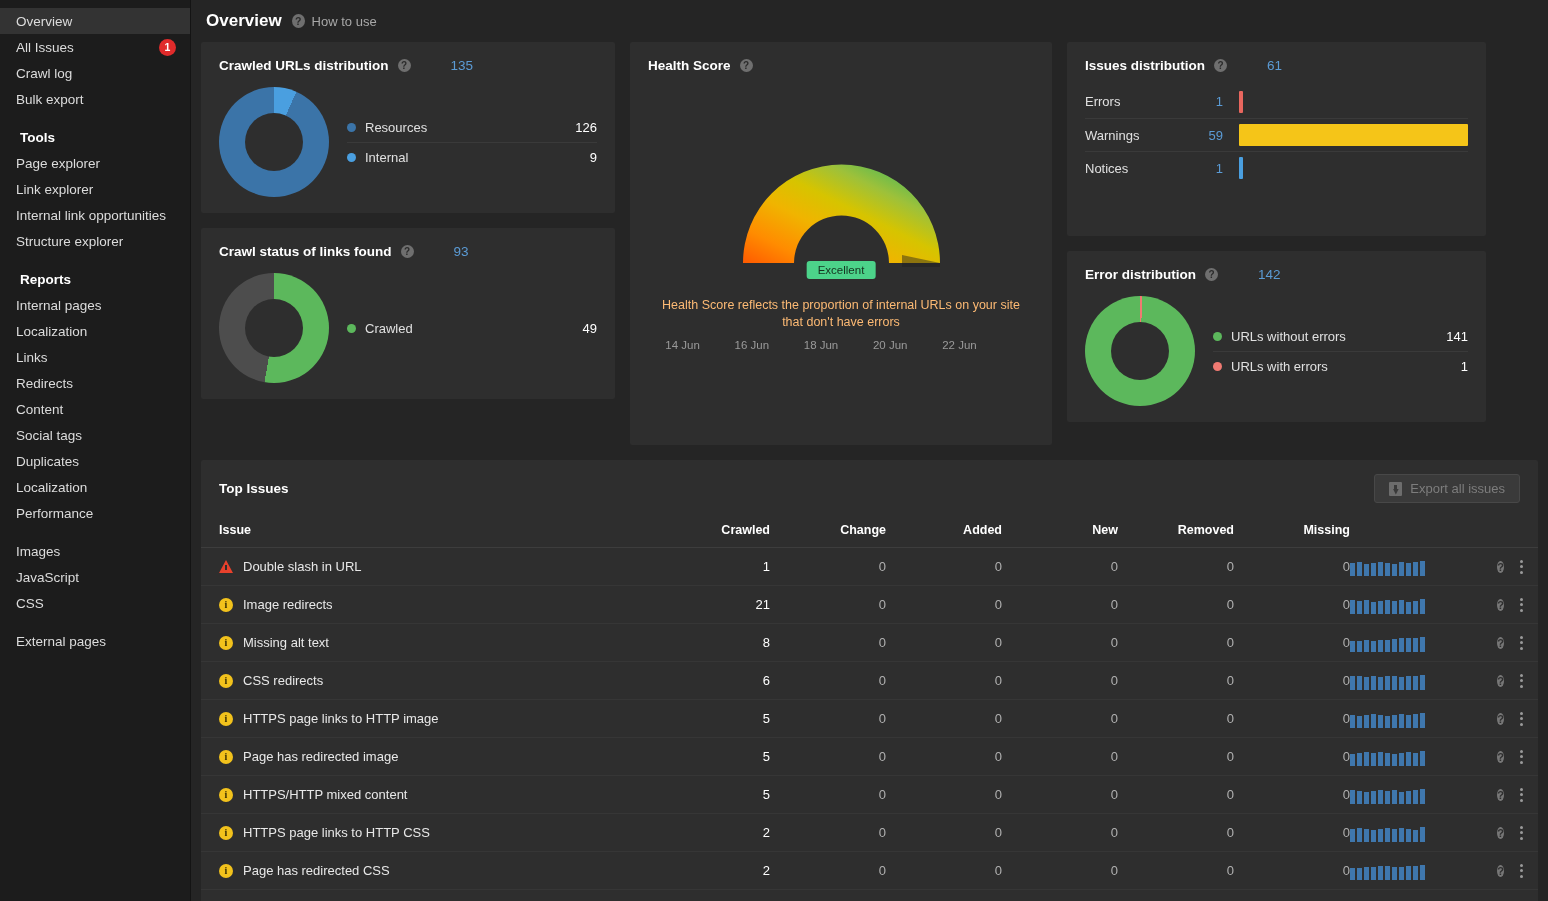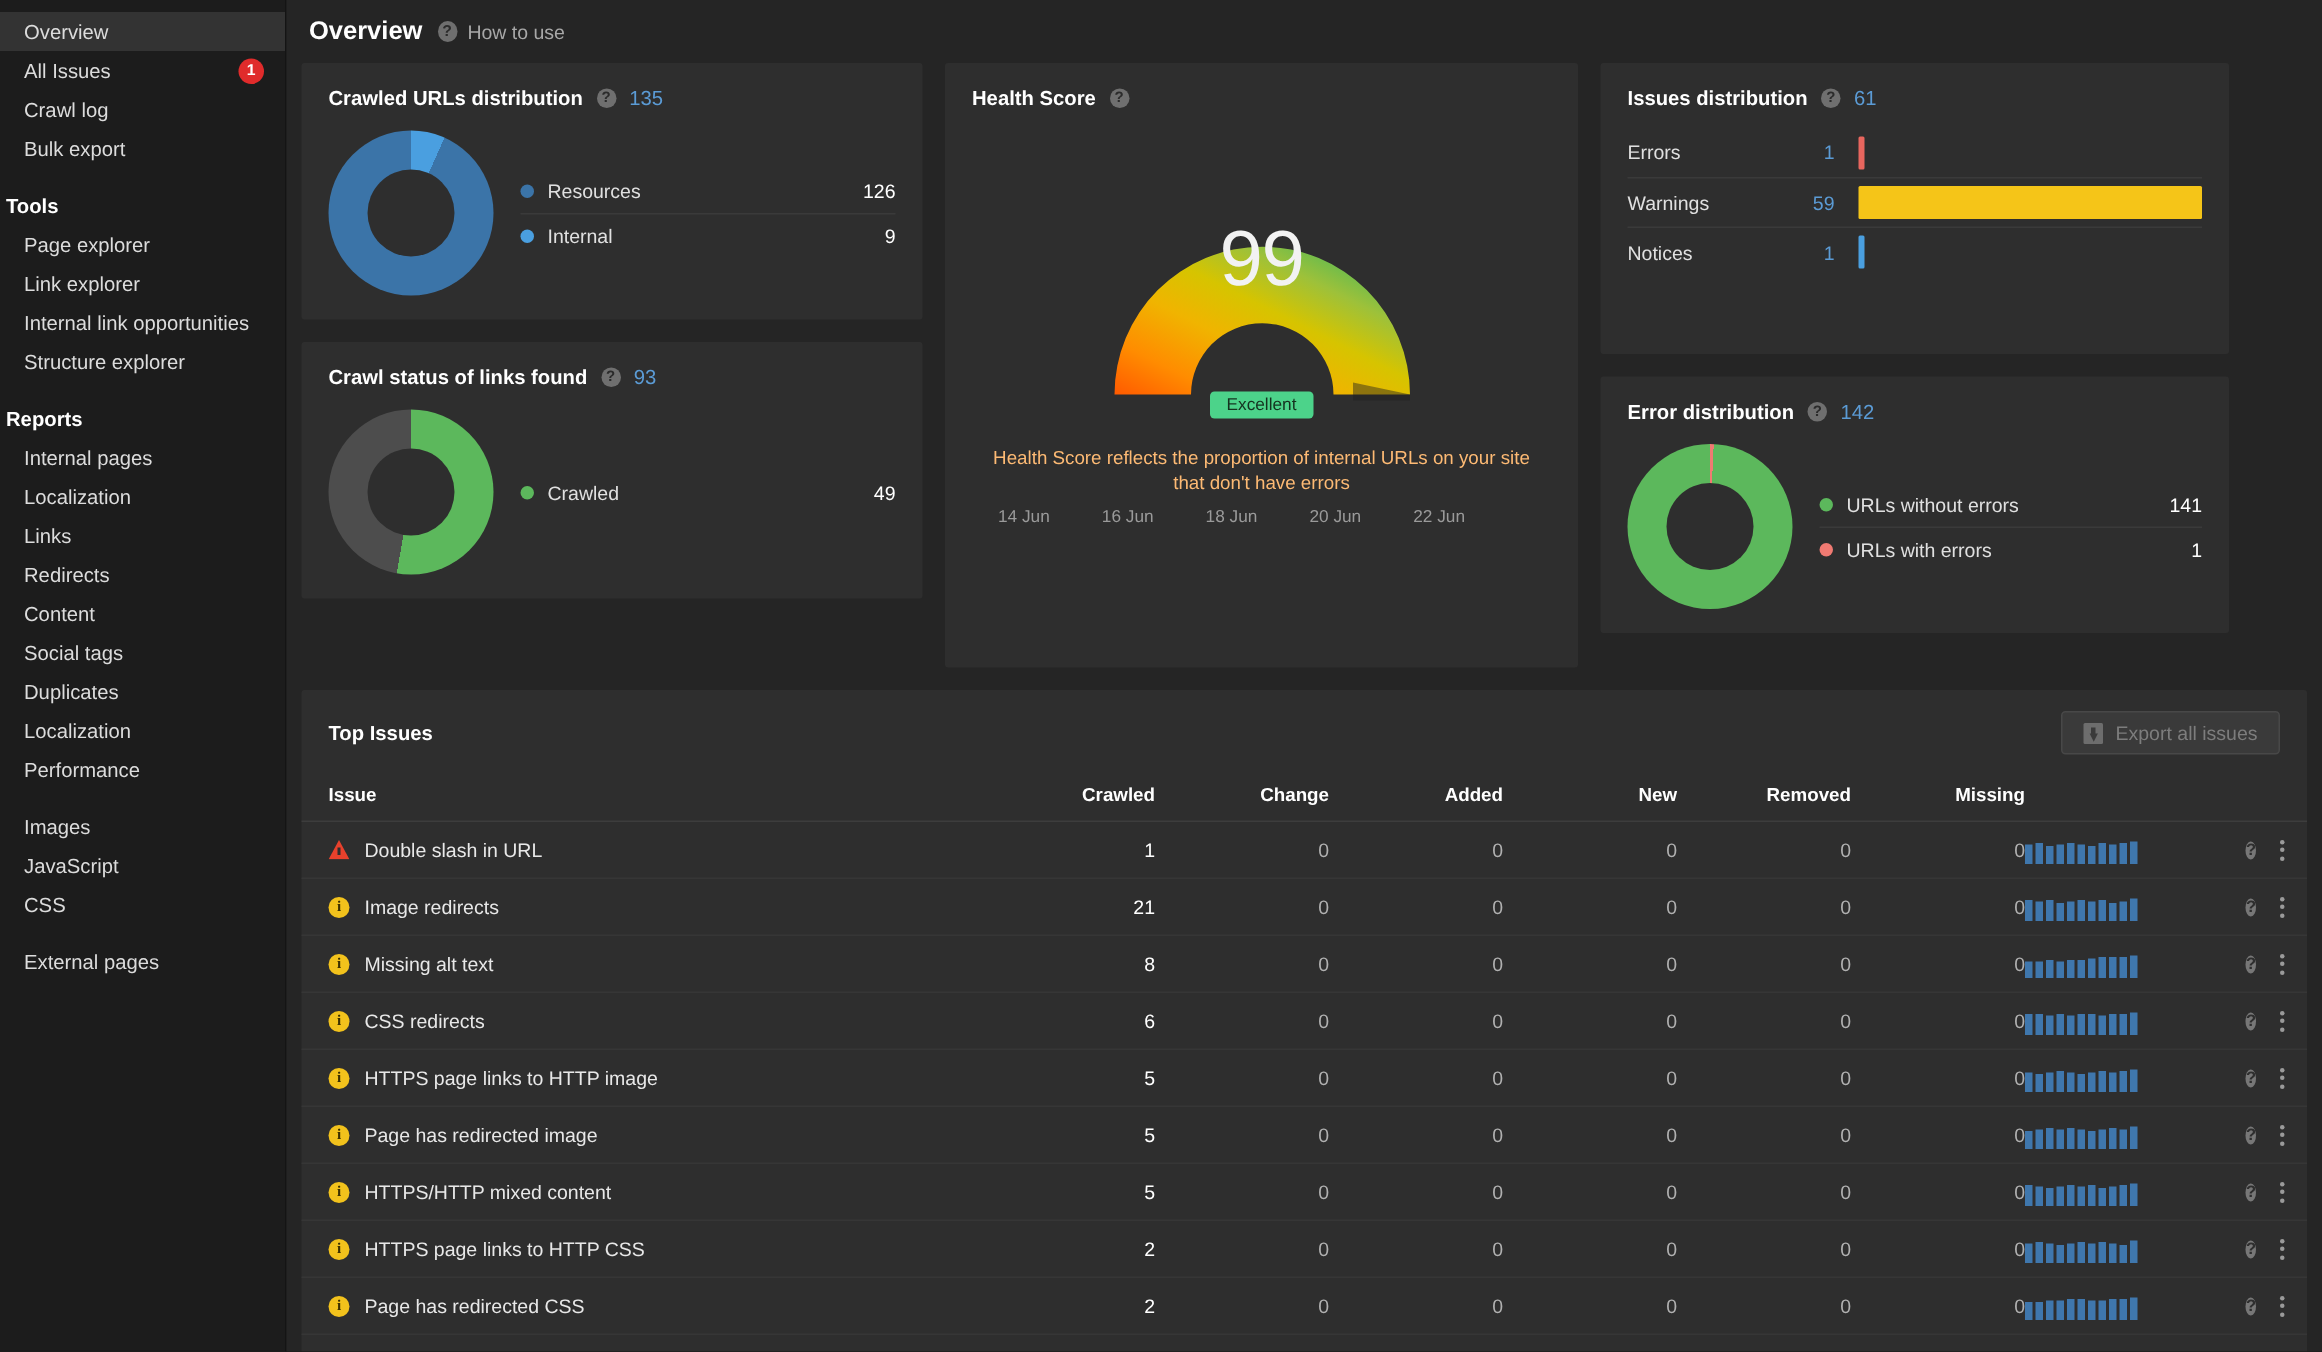--- a/index.html
+++ b/index.html
@@ -20,21 +20,21 @@
     border-right: 1px solid #141414;
   }
   .nav-item {
     display: flex; align-items: center; justify-content: space-between;
     height: 26px; padding: 0 14px 0 16px;
     font-size: 13.5px; color: #dcdcdc; cursor: pointer;
   }
   .nav-item.active { background: #333333; }
   .nav-item .lbl { white-space: nowrap; }
   .nav-group-title {
-    padding: 0 4px; height: 26px; display: flex; align-items: center;
+    padding: 0 20px; height: 26px; display: flex; align-items: center;
     font-size: 13.5px; font-weight: bold; color: #ffffff;
   }
   .nav-gap { height: 12px; }
   .badge {
     background: #e02b2b; color: #fff; font-size: 10.5px; font-weight: bold;
     min-width: 17px; height: 17px; border-radius: 9px;
     display: flex; align-items: center; justify-content: center; padding: 0 4px;
   }
 
   
@@ -52,21 +52,21 @@
   .qmark.big { width: 14px; height: 14px; line-height: 14px; font-size: 10.5px; }
 
   .grid-top { display: flex; gap: 15px; align-items: flex-start; }
   .col-left  { width: 414px; flex: 0 0 414px; display: flex; flex-direction: column; gap: 15px; }
   .col-mid   { width: 422px; flex: 0 0 422px; }
   .col-right { width: 419px; flex: 0 0 419px; display: flex; flex-direction: column; gap: 15px; }
 
   .card { background: #2e2e2e; border-radius: 2px; padding: 16px 18px; }
   .card-head { display: flex; align-items: center; gap: 9px; margin-bottom: 6px; }
   .card-title { font-size: 13.5px; font-weight: bold; color: #ffffff; }
-  .card-count { font-size: 13.5px; color: #5b9bd5; }
+  .card-count { font-size: 13.5px; color: #5b9bd5; margin-left: 31px; }
 
   
   .donut-row { display: flex; align-items: center; gap: 18px; padding-top: 8px; }
   .donut { width: 110px; height: 110px; border-radius: 50%; flex: 0 0 110px; position: relative; }
   .donut::after {
     content: ""; position: absolute; left: 50%; top: 50%;
     width: 58px; height: 58px; margin: -29px 0 0 -29px;
     background: #2e2e2e; border-radius: 50%;
   }
   .legend { flex: 1; }
@@ -341,21 +341,20 @@
                   <stop offset="100%" stop-color="#13a85a"></stop>
                 </linearGradient>
                 <linearGradient id="gaugeGradR" x1="0" y1="0" x2="0" y2="1">
                   <stop offset="0%" stop-color="#45b857"></stop>
                   <stop offset="100%" stop-color="#0fa05e"></stop>
                 </linearGradient>
               </defs>
               <path d="M 17 172 A 98 98 0 1 1 214 172 L 163 172 A 47 47 0 1 0 68 172 Z" fill="url(#gaugeGrad)"></path>
               <path d="M 176 164 L 214 172 L 214 176 L 176 176 Z" fill="#1f1f1f" opacity="0.45"></path>
             </svg>
-            <div class="gauge-value">99</div>
             <div class="gauge-badge">Excellent</div>
           </div>
 
           <div class="health-desc">Health Score reflects the proportion of internal URLs on your site that don't have errors</div>
 
           <div class="spark-xlabels">
             <span>14 Jun</span>
             <span>16 Jun</span>
             <span>18 Jun</span>
             <span>20 Jun</span>

